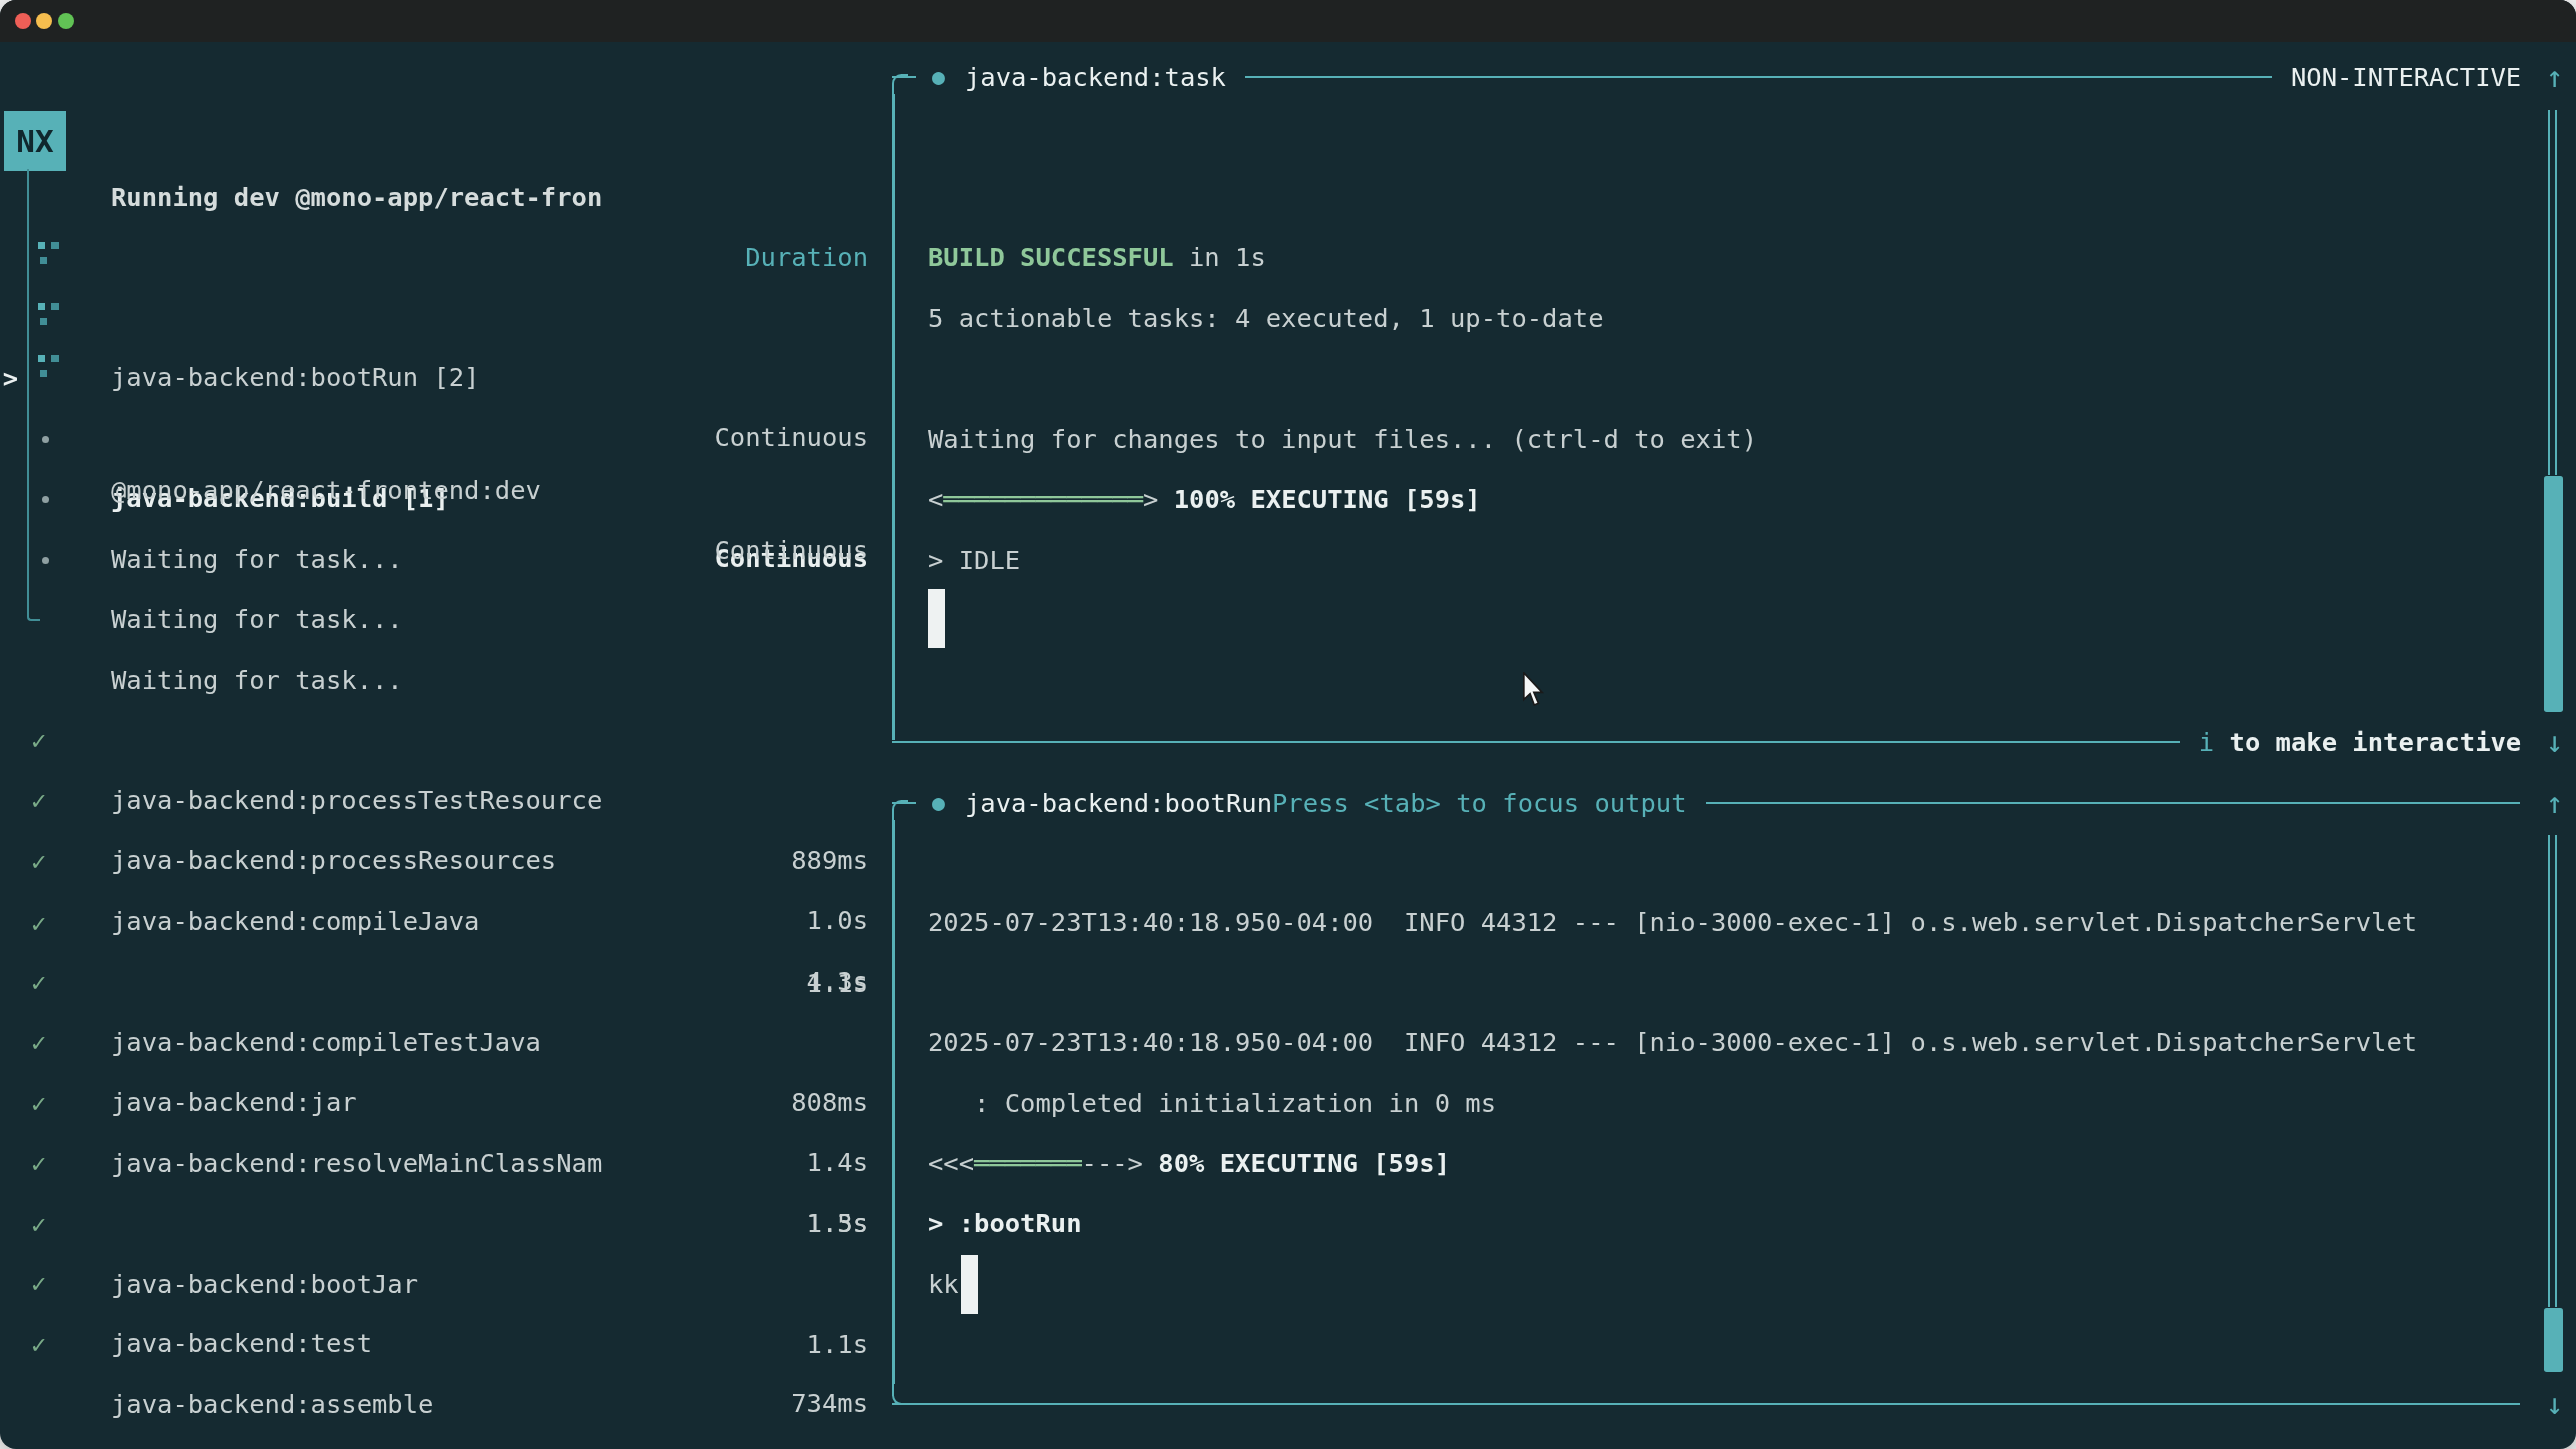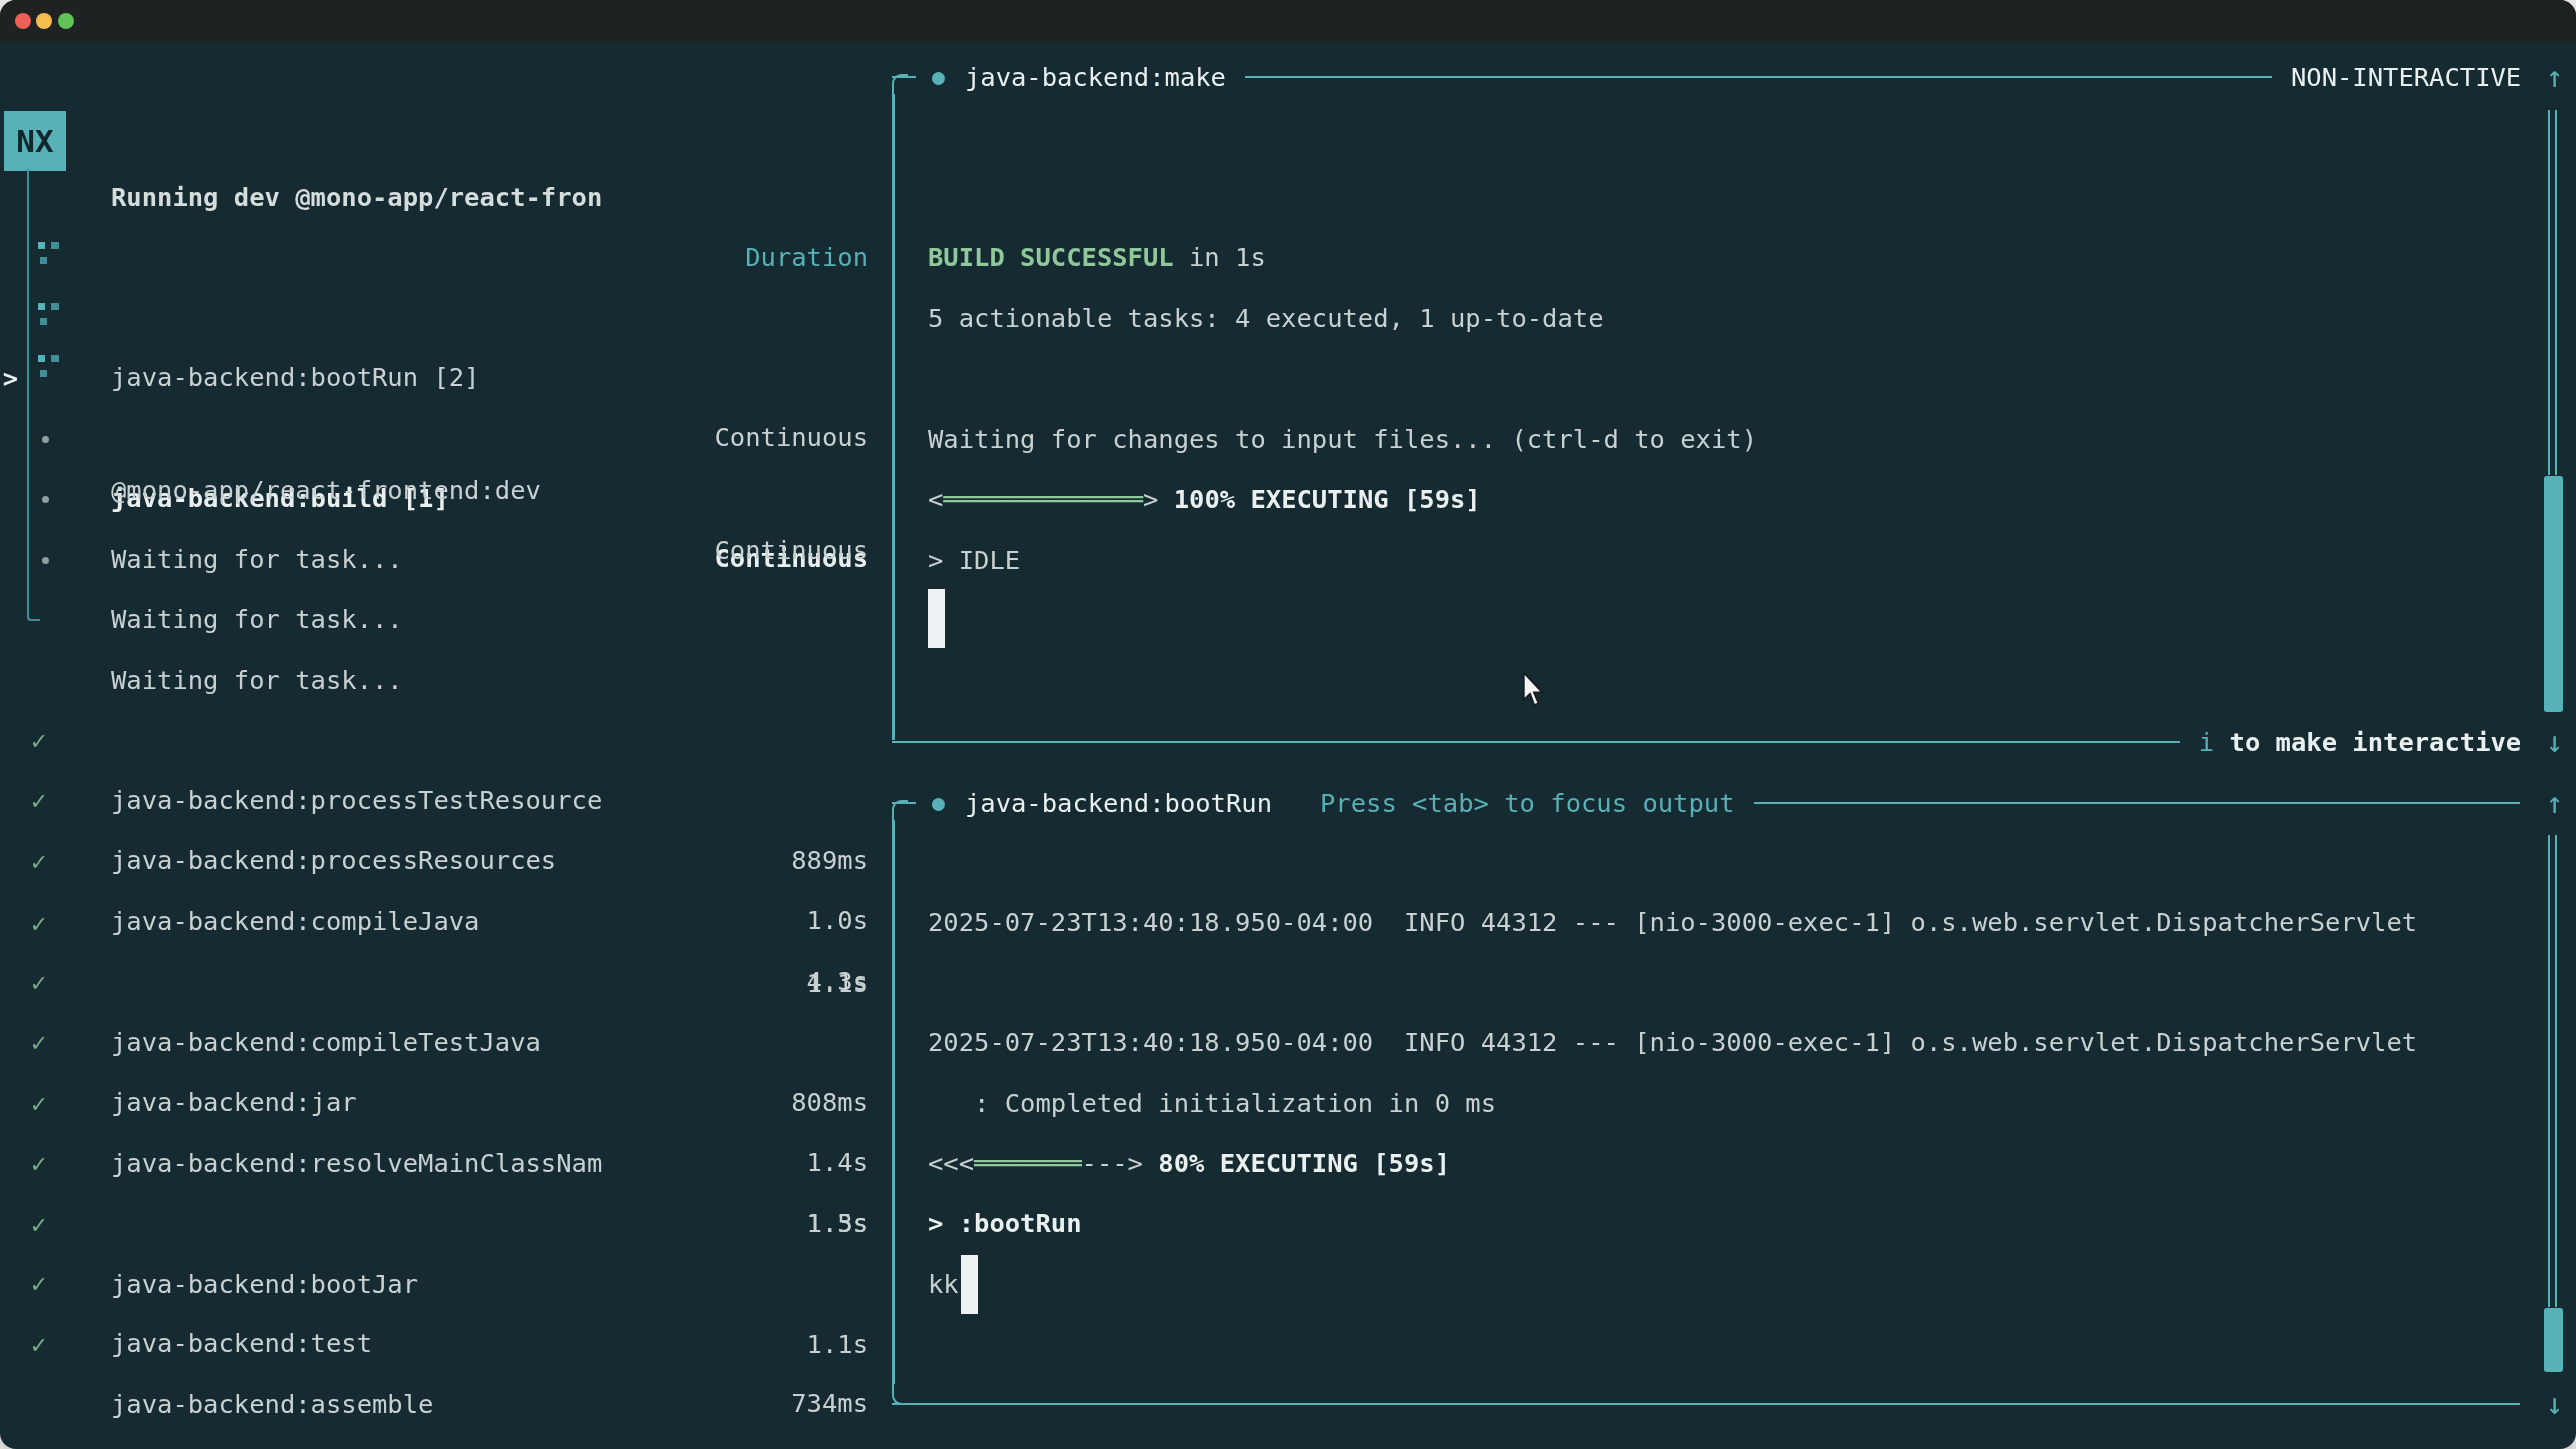--- a/index.html
+++ b/index.html
@@ -163,21 +163,21 @@
       
     </span>
     
   </div>
 
   <div class="corner-tl" style="top:74px"></div>
   <div class="pborder-l" style="top:94px;height:646px"></div>
   <div class="header-row" style="top:63px">
     <span class="stub hline"></span>
     <span class="dot">●</span>
-    <span class="ptitle">java-backend:make</span>
+    <span class="ptitle">java-backend:task</span>
     <span class="grow hline"></span>
     <span class="bright">NON-INTERACTIVE</span>
     <span class="scroll-arrow" style="margin-left:17.4px">↑</span>
   </div>
 
   <div class="p-line" style="top:227px"><span class="bold green">BUILD SUCCESSFUL</span><span> in 1s</span></div>
   <div class="p-line" style="top:288px">5 actionable tasks: 4 executed, 1 up-to-date</div>
   <div class="p-line" style="top:409px">Waiting for changes to input files... (ctrl-d to exit)</div>
   <div class="p-line" style="top:469px"><span>&lt;</span><span class="bold green">═════════════</span><span>&gt; </span><span class="bold bright">100% EXECUTING [59s]</span></div>
   <div class="p-line" style="top:530px">&gt; IDLE</div>
@@ -193,21 +193,21 @@
     <span class="scroll-arrow" style="margin-left:17.4px">↓</span>
   </div>
 
   <div class="corner-tl" style="top:800px"></div>
   <div class="pborder-l" style="top:820px;height:564px"></div>
   <div class="corner-bl" style="top:1382px"></div>
   <div class="header-row" style="top:789px">
     <span class="stub hline"></span>
     <span class="dot">●</span>
     <span class="ptitle">java-backend:bootRun</span>
-    <span class="teal" style="margin-left:48px">Press &lt;tab&gt; to focus output</span>
+    <span class="teal" style="">Press &lt;tab&gt; to focus output</span>
     <span class="grow hline"></span>
     <span class="scroll-arrow">↑</span>
   </div>
 
   <div class="p-line" style="top:892px">2025-07-23T13:40:18.950-04:00  INFO 44312 --- [nio-3000-exec-1] o.s.web.servlet.DispatcherServlet</div>
   <div class="p-line" style="top:1012px">2025-07-23T13:40:18.950-04:00  INFO 44312 --- [nio-3000-exec-1] o.s.web.servlet.DispatcherServlet</div>
   <div class="p-line" style="top:1073px">   : Completed initialization in 0 ms</div>
   <div class="p-line" style="top:1133px"><span>&lt;&lt;&lt;</span><span class="bold green">═══════</span><span>---&gt; </span><span class="bold bright">80% EXECUTING [59s]</span></div>
   <div class="p-line bold bright" style="top:1193px">&gt; :bootRun</div>
   <div class="p-line" style="top:1254px">kk</div>

